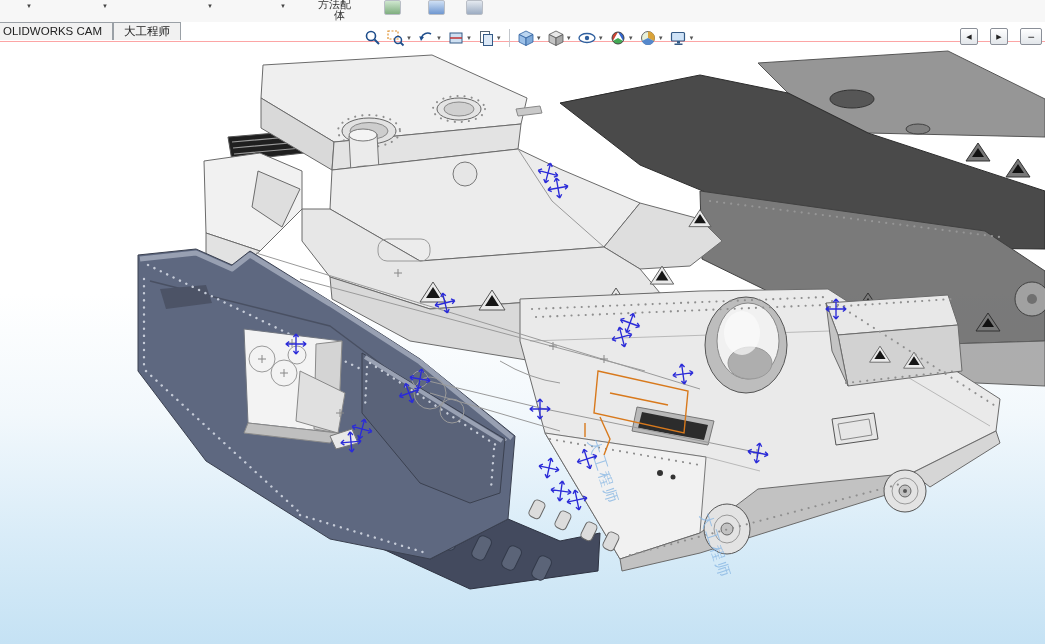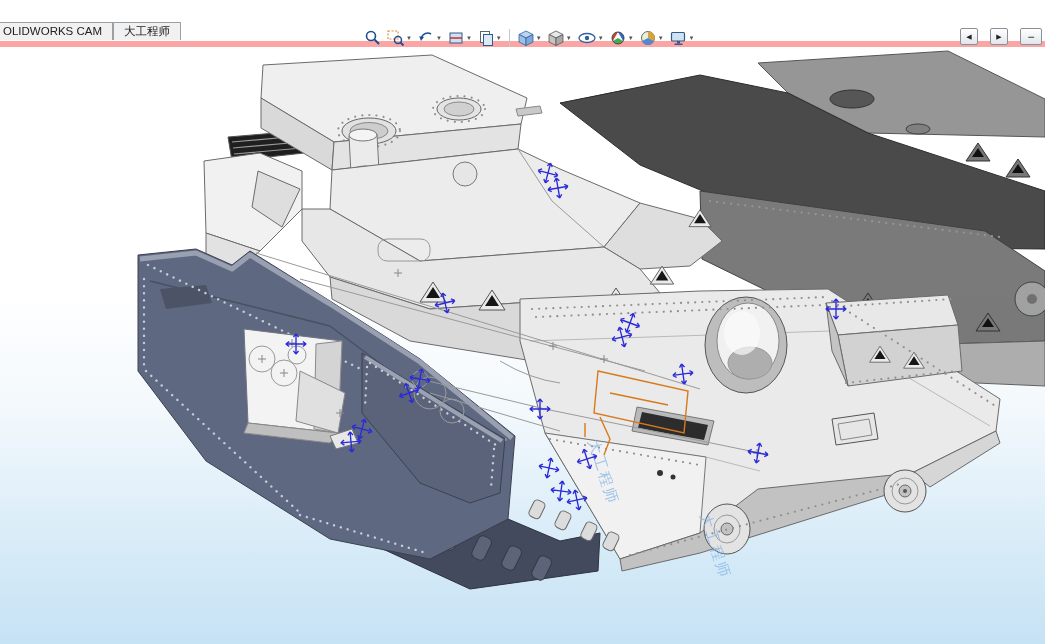--- a/index.html
+++ b/index.html
@@ -9,21 +9,21 @@
 
   
   .topstrip{position:absolute;left:0;top:0;width:1045px;height:22px;background:#f7f7f7;z-index:5;}
   .dd-caret{position:absolute;top:3px;font-size:6px;color:#444;}
   .cmd-label{position:absolute;left:318px;top:-1px;font-size:11px;color:#333;line-height:11px;}
   .cmd-label .l2{display:block;margin-left:16px;}
   .mini-ic{position:absolute;top:0;width:15px;height:13px;border-radius:2px;border:1px solid #b9bec6;}
 
   
   .tabsrow{position:absolute;left:0;top:22px;width:1045px;height:19px;z-index:5;
-           border-bottom:6px solid #fca5a5;background:transparent;display:flex;}
+           border-bottom:1px solid #fca5a5;background:transparent;display:flex;}
   .tab{height:17px;line-height:17px;padding:0 10px;font-size:11.5px;color:#222;
        background:#f1f1f1;border:1px solid #9aa0a6;border-bottom:none;white-space:nowrap;}
   .tab.cut{margin-left:-8px;}
 
   
   .headsup{position:absolute;left:362px;top:25px;height:26px;display:flex;align-items:center;gap:1px;z-index:6;}
   .hu-btn{display:flex;align-items:center;gap:1px;padding:2px 2px;border-radius:3px;background:transparent;border:none;cursor:pointer;}
   .hu-caret{font-size:6px;color:#555;}
   .hu-sep{width:1px;height:18px;background:#c3c7cc;margin:0 4px;}
 
@@ -265,20 +265,33 @@
       <use href="#mateArrow" transform="translate(445,262) rotate(-14) scale(.85)"></use>
     </g>
 
     <g>
       <text class="wm" transform="translate(588,400) rotate(72)">大工程师</text>
       <text class="wm" transform="translate(700,474) rotate(72)" opacity=".65">大工程师</text>
     </g>
   </svg>
   </div>
 
+  <div class="topstrip">
+    <span class="dd-caret" style="left:26px">▼</span>
+    <span class="dd-caret" style="left:102px">▼</span>
+    <span class="dd-caret" style="left:207px">▼</span>
+    <span class="dd-caret" style="left:280px">▼</span>
+    <div class="cmd-label">
+      <span>方法配</span>
+      <span class="l2">体</span>
+    </div>
+    <span class="mini-ic" style="left:384px;background:linear-gradient(#cfe7cf,#7fae7f)"></span>
+    <span class="mini-ic" style="left:428px;background:linear-gradient(#cfe0f5,#6f97d0)"></span>
+    <span class="mini-ic" style="left:466px;background:linear-gradient(#e4e9f0,#9cacc2)"></span>
+  </div>
 
   <div class="tabsrow">
     <div class="tab cut">OLIDWORKS CAM</div>
     <div class="tab">大工程师</div>
   </div>
 
   <div class="headsup">
     <button class="hu-btn">
       <svg width="18" height="18" viewBox="0 0 18 18">
         <circle cx="7" cy="7" r="4.5" fill="none" stroke="#1f4e8c" stroke-width="1.6"></circle>

